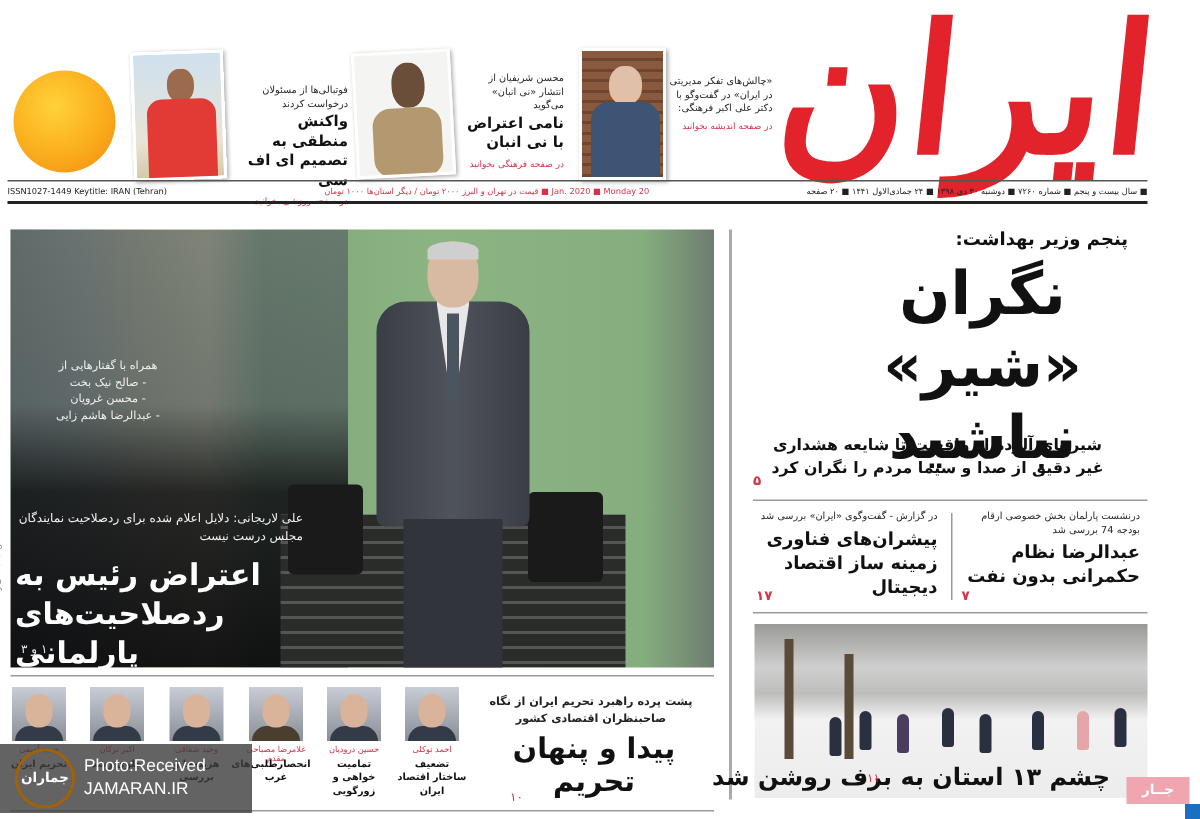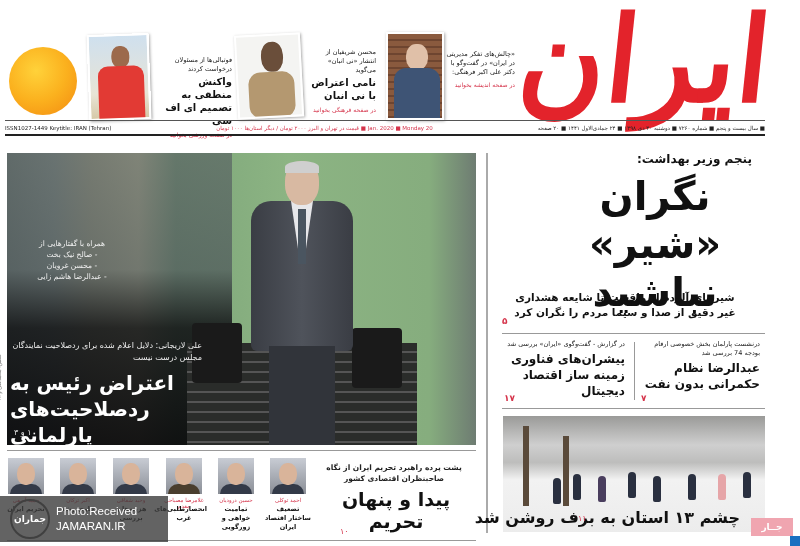--- a/index.html
+++ b/index.html
@@ -65,21 +65,21 @@
   .face-card .f { position: absolute; left: 9px; top: 5px; width: 18px; height: 22px; border-radius: 45%; background: #d9b49a; }
   .face-card .b { position: absolute; left: 2px; top: 26px; width: 32px; height: 14px; border-radius: 10px 10px 0 0; background: #333a48; }
   .face-name { position: absolute; top: 497px; width: 46px; text-align: center; font-size: 5.5px; color: #d5334a; }
   .face-topic { position: absolute; top: 505px; width: 46px; text-align: center; font-size: 6.5px; line-height: 9px; font-weight: bold; color: #111; }
 
   .sanc-kicker { position: absolute; left: 320px; top: 462px; width: 148px; text-align: center; font-size: 7.5px; line-height: 11px; font-weight: bold; color: #222; }
   .sanc-title { position: absolute; left: 316px; top: 488px; width: 160px; text-align: center; font-size: 19px; font-weight: 900; color: #111; }
   .sanc-page { position: absolute; left: 340px; top: 527px; font-size: 8px; color: #d5334a; }
 
   .watermark { position: absolute; left: 0; top: 496px; width: 168px; height: 46px; background: rgba(60,60,60,0.8); display: flex; align-items: center; direction: ltr; }
-  .watermark .logo-c { width: 40px; height: 40px; border-radius: 50%; border: 2px solid #404040; margin: 0 6px 0 10px; display: flex; align-items: center; justify-content: center; color: #fff; font-size: 9px; font-weight: bold; }
+  .watermark .logo-c { width: 40px; height: 40px; border-radius: 50%; border: 2px solid #a16207; margin: 0 6px 0 10px; display: flex; align-items: center; justify-content: center; color: #fff; font-size: 9px; font-weight: bold; }
   .watermark .txt { color: #fff; font-family: "Liberation Sans", sans-serif; font-size: 11.5px; line-height: 15px; }
 </style>
 </head>
 <body>
 
 <div class="logo">ایران</div>
 <div class="sun"></div>
 
 <div class="photo-card" style="left:386px; top:32px; width:58px; height:88px; background: repeating-linear-gradient(180deg,#8a5a3e 0,#8a5a3e 5px,#6e4530 5px,#6e4530 7px);">
   <div style="position:absolute; left:18px; top:10px; width:22px; height:26px; border-radius:45%; background:#e0c0a8;"></div>

